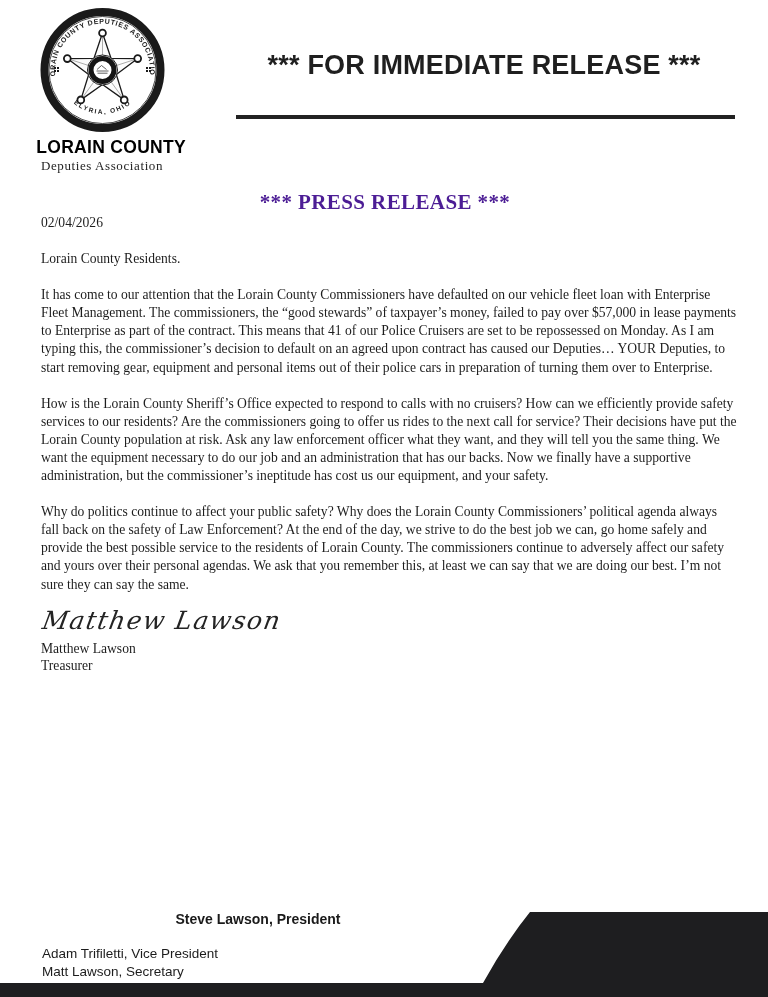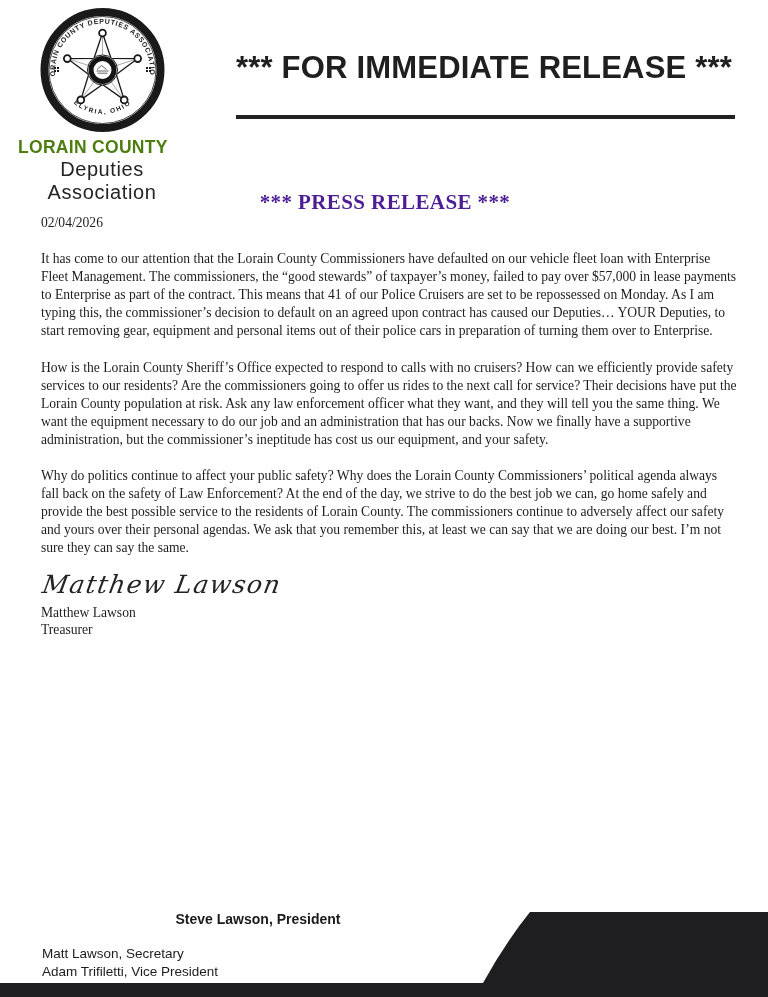--- a/index.html
+++ b/index.html
@@ -18,45 +18,45 @@
   
   .badge-wrap {
     position: absolute;
     left: 30px; top: 8px;
     width: 145px; height: 132px;
   }
   .org-name {
     position: absolute;
     left: 18px; top: 137px;
     width: 168px;
-    text-align: left;
+    text-align: right;
     font-family: "Liberation Sans", sans-serif;
     font-weight: bold;
     font-size: 17.5px;
     letter-spacing: 0.3px;
-    color: #4d7c0f;
+    color: #000000;
   }
   .org-subtitle {
     position: absolute;
     left: 18px; top: 158px;
     width: 168px;
     text-align: center;
-    font-family: Liberation Sans, sans-serif;
-    font-size: 20px;
+    font-family: Liberation Serif, serif;
+    font-size: 13px;
     letter-spacing: 0.6px;
     color: #242424;
   }
   .release-banner {
     position: absolute;
     left: 228px; top: 50px;
     width: 512px;
     text-align: center;
     font-family: "Liberation Sans", sans-serif;
     font-weight: bold;
-    font-size: 31px;
+    font-size: 27px;
     letter-spacing: 0.2px;
     color: #1f1f1f;
     white-space: nowrap;
   }
   .header-rule {
     position: absolute;
     left: 236px; top: 115px;
     width: 499px; height: 3.5px;
     background: #222222;
   }
@@ -187,33 +187,34 @@
   <div class="org-name">LORAIN COUNTY</div>
   <div class="org-subtitle">Deputies Association</div>
 
   <div class="release-banner">*** FOR IMMEDIATE RELEASE ***</div>
   <div class="header-rule"></div>
 
   <div class="press-title">*** PRESS RELEASE ***</div>
 
   <div class="letter-body">
     <p>02/04/2026</p>
+    <p>Lorain County Residents.</p>
     <p>It has come to our attention that the Lorain County Commissioners have defaulted on our vehicle fleet loan with Enterprise Fleet Management. The commissioners, the “good stewards” of taxpayer’s money, failed to pay over $57,000 in lease payments to Enterprise as part of the contract. This means that 41 of our Police Cruisers are set to be repossessed on Monday. As I am typing this, the commissioner’s decision to default on an agreed upon contract has caused our Deputies… YOUR Deputies, to start removing gear, equipment and personal items out of their police cars in preparation of turning them over to Enterprise.</p>
     <p>How is the Lorain County Sheriff’s Office expected to respond to calls with no cruisers? How can we efficiently provide safety services to our residents? Are the commissioners going to offer us rides to the next call for service? Their decisions have put the Lorain County population at risk. Ask any law enforcement officer what they want, and they will tell you the same thing. We want the equipment necessary to do our job and an administration that has our backs. Now we finally have a supportive administration, but the commissioner’s ineptitude has cost us our equipment, and your safety.</p>
     <p>Why do politics continue to affect your public safety? Why does the Lorain County Commissioners’ political agenda always fall back on the safety of Law Enforcement? At the end of the day, we strive to do the best job we can, go home safely and provide the best possible service to the residents of Lorain County. The commissioners continue to adversely affect our safety and yours over their personal agendas. We ask that you remember this, at least we can say that we are doing our best. I’m not sure they can say the same.</p>
     <p class="sig-script">Matthew Lawson</p>
     <div class="signer">
       <p>Matthew Lawson</p>
       <p>Treasurer</p>
     </div>
   </div>
 
   <svg class="footer-shape" viewBox="0 0 768 92">
     <path d="M 530,7 L 768,7 L 768,92 L 0,92 L 0,78 L 483,78 Q 505,38 530,7 Z" fill="#1e1e20"></path>
   </svg>
 
   <div class="footer-president">Steve Lawson, President</div>
   <div class="footer-col left">
+    <div>Adam Trifiletti, Vice President</div>
     <div>Matt Lawson, Secretary</div>
-    <div>Adam Trifiletti, Vice President</div>
   </div>
 
 </div>
 
 </body></html>

